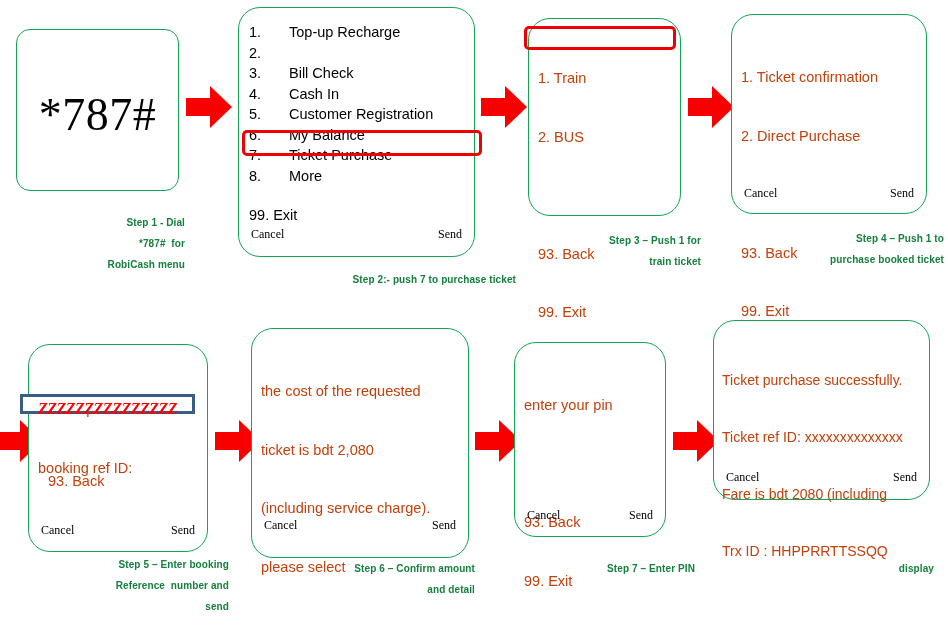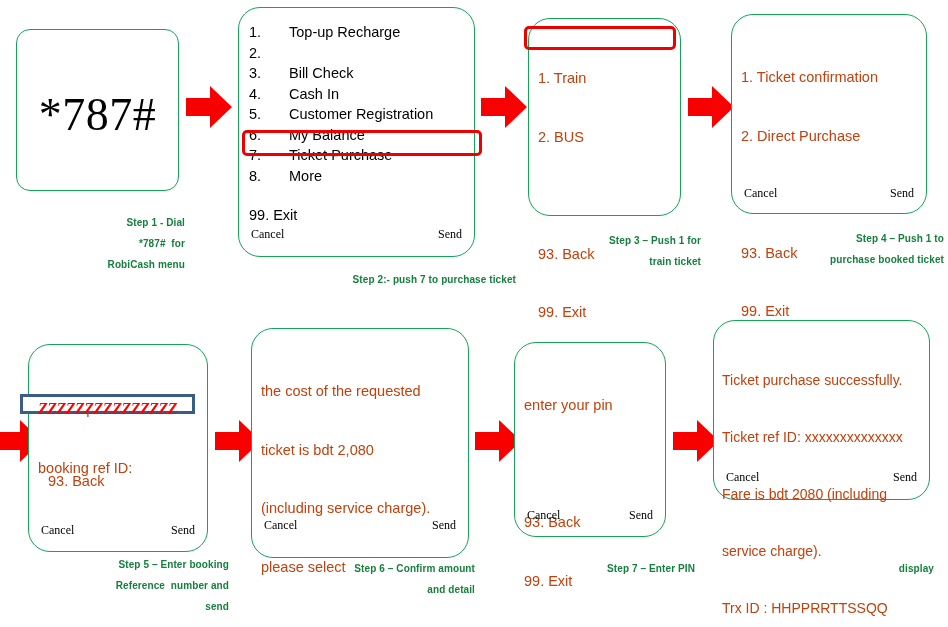--- a/index.html
+++ b/index.html
@@ -324,21 +324,20 @@
     <polygon points="0,12 24,12 24,0 46,21 24,42 24,30 0,30" fill="#f80000"></polygon>
   </svg>
 </div>
 
 <div class="screen" style="left:713px; top:320px; width:217px; height:180px;">
   <div class="screen-body" style="padding:12px 6px 0 8px;">
     <div class="ussd" style="font-size:14px;line-height:19px;">
       <div class="ussd-line">Ticket purchase successfully.</div>
       <div class="ussd-line">Ticket ref ID: xxxxxxxxxxxxxx</div>
       <div class="ussd-line">Fare is bdt 2080 (including</div>
-      <div class="ussd-line">service charge).</div>
       <div class="ussd-line">Trx ID : HHPPRRTTSSQQ</div>
       
       
       
       
     </div>
   </div>
   <div class="softkeys" style="bottom:14px;">
     <span>Cancel</span>
     <span>Send</span>

